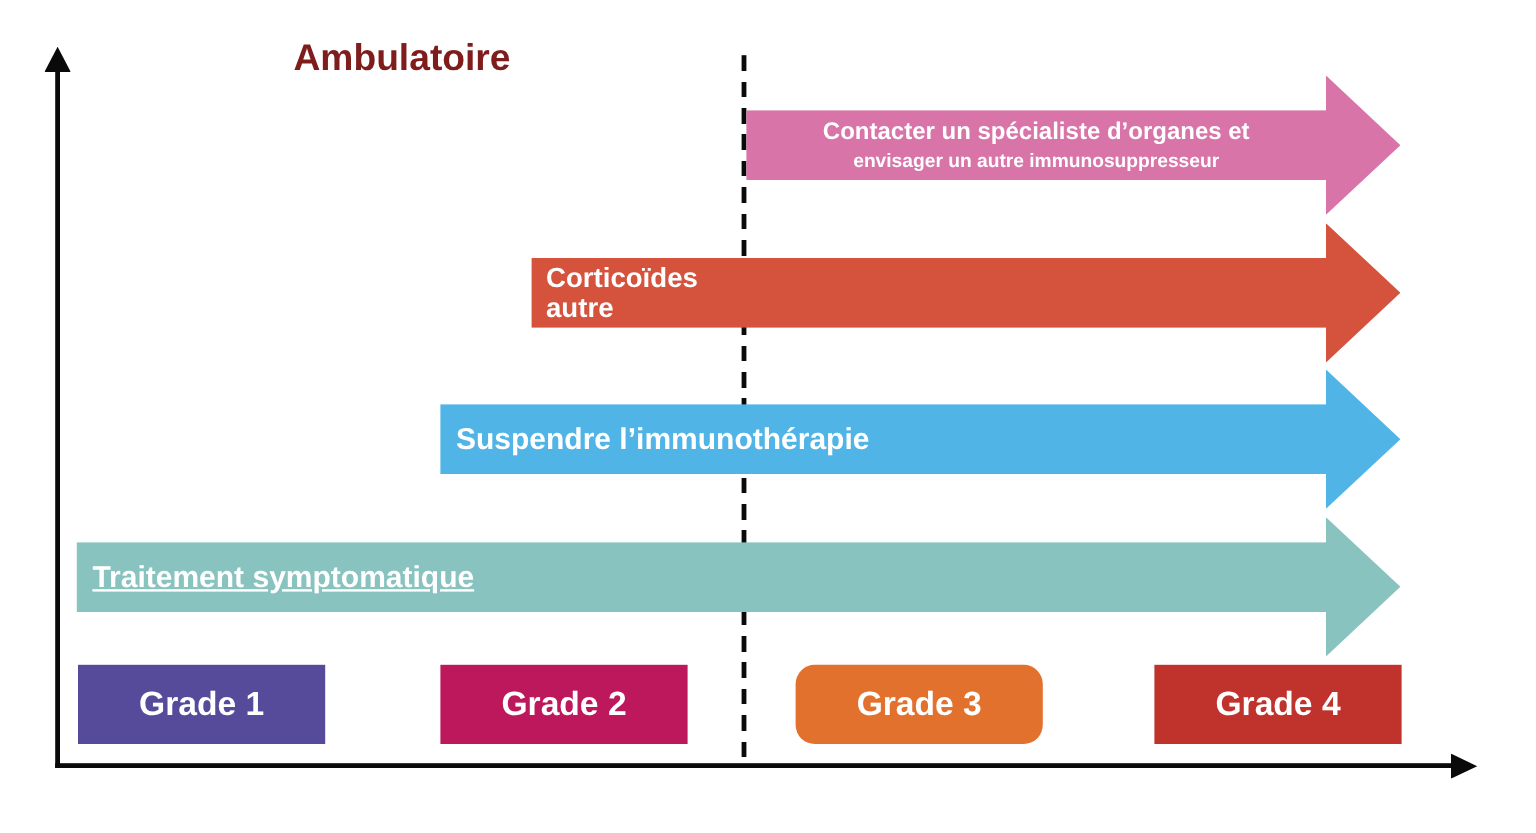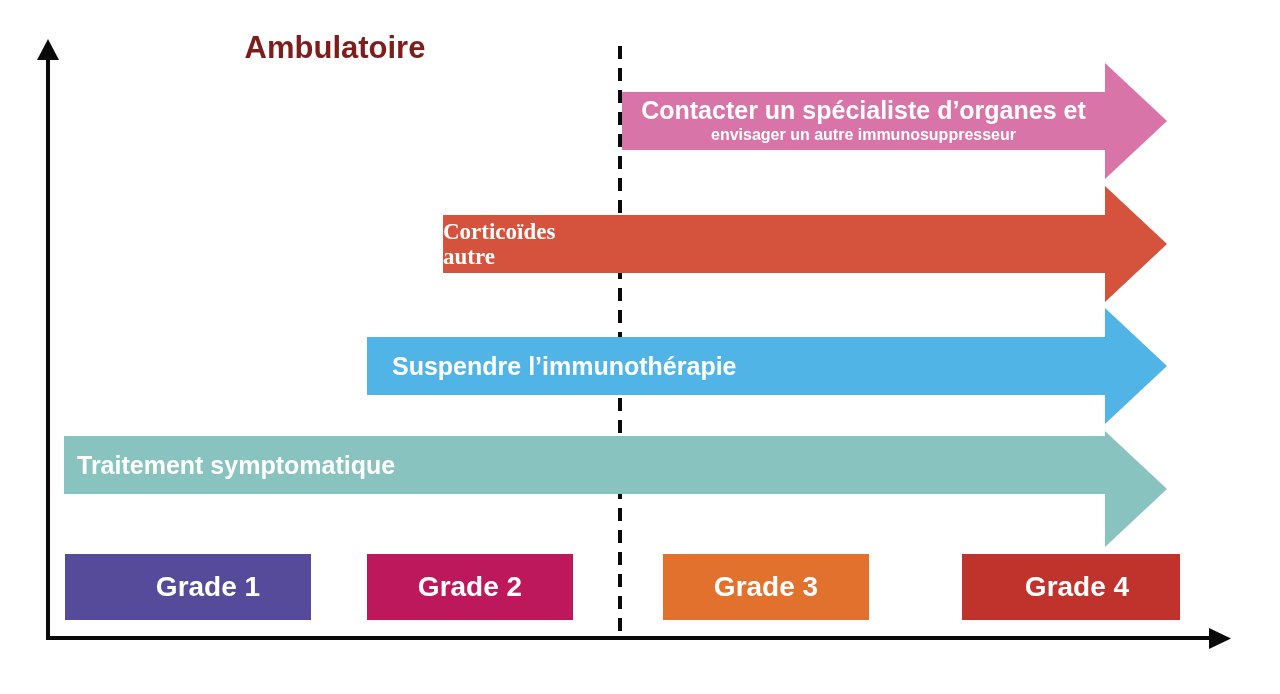--- a/index.html
+++ b/index.html
@@ -41,44 +41,44 @@
     position:absolute;height:58px;z-index:1;
     color:#ffffff;font-weight:bold;
     display:flex;align-items:center;
   }
   .arrow-head{
     position:absolute;width:62px;height:116px;z-index:1;
     clip-path:polygon(0 0,100% 50%,0 100%);
   }
   #arrow-specialist-body{left:622px;top:92px;width:483px;flex-direction:column;justify-content:center;align-items:center;}
   #arrow-specialist-head{left:1105px;top:63px;}
-  #arrow-specialist-body .l1{font-size:25px;line-height:27px;}
+  #arrow-specialist-body .l1{font-size:20px;line-height:27px;}
   #arrow-specialist-body .l2{font-size:16px;line-height:22px;}
 
   #arrow-corticoids-body{left:443px;top:215px;width:662px;}
   #arrow-corticoids-head{left:1105px;top:186px;}
-  .cortico-left{font-size:23px;line-height:25px;font-family:Liberation Serif, serif;}
+  .cortico-left{margin-left:12px;font-size:23px;line-height:25px;}
   .cortico-right{position:absolute;left:205px;top:50%;transform:translateY(-50%);font-size:23px;}
 
   #arrow-suspend-body{left:367px;top:337px;width:738px;}
   #arrow-suspend-head{left:1105px;top:308px;}
-  #arrow-symptomatic-body{left:64px;top:436px;width:1041px;}
+  #arrow-symptomatic-body{left:64px;top:452px;width:1041px;text-decoration:underline;}
   #arrow-symptomatic-head{left:1105px;top:431px;}
   .arrow-label{margin-left:13px;font-size:25px;}
 
   
   .grade-box{
     position:absolute;top:554px;width:206px;height:66px;z-index:1;
     color:#ffffff;font-size:28px;font-weight:bold;
     display:flex;align-items:center;justify-content:center;
   }
-  #grade-1{left:65px;padding-left:40px;}
+  #grade-1{left:65px;}
   #grade-2{left:367px;}
-  #grade-3{left:663px;}
-  #grade-4{left:962px;padding-left:12px;}
+  #grade-3{left:663px;border-radius:16px;}
+  #grade-4{left:962px;}
 </style>
 </head>
 <body>
 
 <div class="canvas">
 
   <div class="zone-header" id="zone-left">Ambulatoire</div>
 
   <div class="divider" style="color: rgb(10, 10, 10);"></div>
 
@@ -94,21 +94,21 @@
   <div class="arrow-head" id="arrow-specialist-head" style="background-color: rgb(216, 116, 168);"></div>
 
   <div class="arrow-body" id="arrow-corticoids-body" style="background-color: rgb(213, 82, 60);">
     <div class="cortico-left">
       <div>Corticoïdes</div>
       <div>autre</div>
     </div>
   </div>
   <div class="arrow-head" id="arrow-corticoids-head" style="background-color: rgb(213, 82, 60);"></div>
 
-  <div class="arrow-body" id="arrow-suspend-body" style="background-color: rgb(80, 181, 230); padding-left: 12px;">
+  <div class="arrow-body" id="arrow-suspend-body" style="background-color: rgb(80, 181, 230);">
     <div class="arrow-label">Suspendre l’immunothérapie</div>
   </div>
   <div class="arrow-head" id="arrow-suspend-head" style="background-color: rgb(80, 181, 230);"></div>
 
   <div class="arrow-body" id="arrow-symptomatic-body" style="background-color: rgb(137, 195, 192);">
     <div class="arrow-label">Traitement symptomatique</div>
   </div>
   <div class="arrow-head" id="arrow-symptomatic-head" style="background-color: rgb(137, 195, 192);"></div>
 
   <div class="grade-box" id="grade-1" style="background-color: rgb(86, 74, 155);">Grade 1</div>

